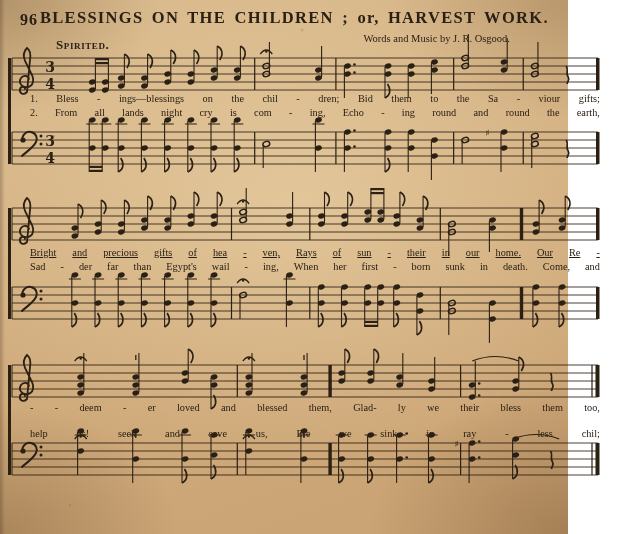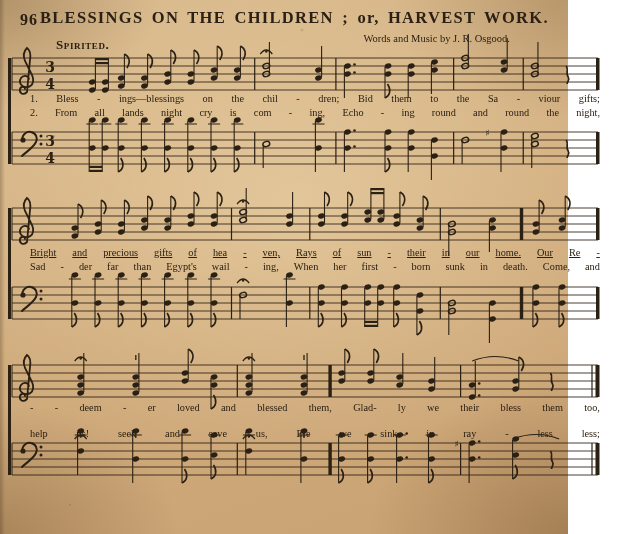--- a/index.html
+++ b/index.html
@@ -163,21 +163,21 @@
           <span>com</span>
           <span>-</span>
           <span>ing,</span>
           <span>Echo</span>
           <span>-</span>
           <span>ing</span>
           <span>round</span>
           <span>and</span>
           <span>round</span>
           <span>the</span>
-          <span>night,</span>
+          <span>earth,</span>
         </div>
         <svg width="596" height="58" style="position: absolute; left: 8px; top: 74px; overflow: visible;">
           <line x1="4" y1="12" x2="590" y2="12" stroke="#2b2014" stroke-width="1" stroke-opacity="0.85"></line>
           <line x1="4" y1="20" x2="590" y2="20" stroke="#2b2014" stroke-width="1" stroke-opacity="0.85"></line>
           <line x1="4" y1="28" x2="590" y2="28" stroke="#2b2014" stroke-width="1" stroke-opacity="0.85"></line>
           <line x1="4" y1="36" x2="590" y2="36" stroke="#2b2014" stroke-width="1" stroke-opacity="0.85"></line>
           <line x1="4" y1="44" x2="590" y2="44" stroke="#2b2014" stroke-width="1" stroke-opacity="0.85"></line>
           <line x1="4" y1="12" x2="4" y2="44" stroke="#2b2014" stroke-width="1"></line>
           <g stroke="#2b2014" fill="none" stroke-width="2" stroke-linecap="round" transform="translate(10,0)">
             <path d="M4 21 C4 14 9 11 13 12 C18 13 20 18 18 22 C15 28 8 32 4 36"></path>
@@ -598,21 +598,21 @@
           <span>and</span>
           <span>save</span>
           <span>us,</span>
           <span>Ere</span>
           <span>we</span>
           <span>sink</span>
           <span>in</span>
           <span>ray</span>
           <span>-</span>
           <span>less</span>
-          <span>less;</span>
+          <span>chil;</span>
         </div>
         <svg width="596" height="58" style="position: absolute; left: 8px; top: 78px; overflow: visible;">
           <line x1="4" y1="12" x2="590" y2="12" stroke="#2b2014" stroke-width="1" stroke-opacity="0.85"></line>
           <line x1="4" y1="20" x2="590" y2="20" stroke="#2b2014" stroke-width="1" stroke-opacity="0.85"></line>
           <line x1="4" y1="28" x2="590" y2="28" stroke="#2b2014" stroke-width="1" stroke-opacity="0.85"></line>
           <line x1="4" y1="36" x2="590" y2="36" stroke="#2b2014" stroke-width="1" stroke-opacity="0.85"></line>
           <line x1="4" y1="44" x2="590" y2="44" stroke="#2b2014" stroke-width="1" stroke-opacity="0.85"></line>
           <line x1="4" y1="12" x2="4" y2="44" stroke="#2b2014" stroke-width="1"></line>
           <g stroke="#2b2014" fill="none" stroke-width="2" stroke-linecap="round" transform="translate(10,0)">
             <path d="M4 21 C4 14 9 11 13 12 C18 13 20 18 18 22 C15 28 8 32 4 36"></path>

